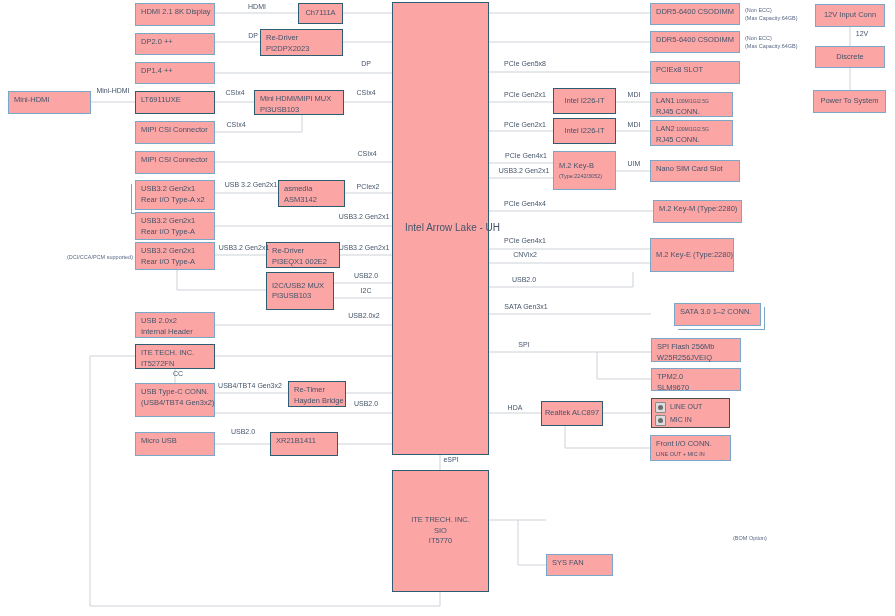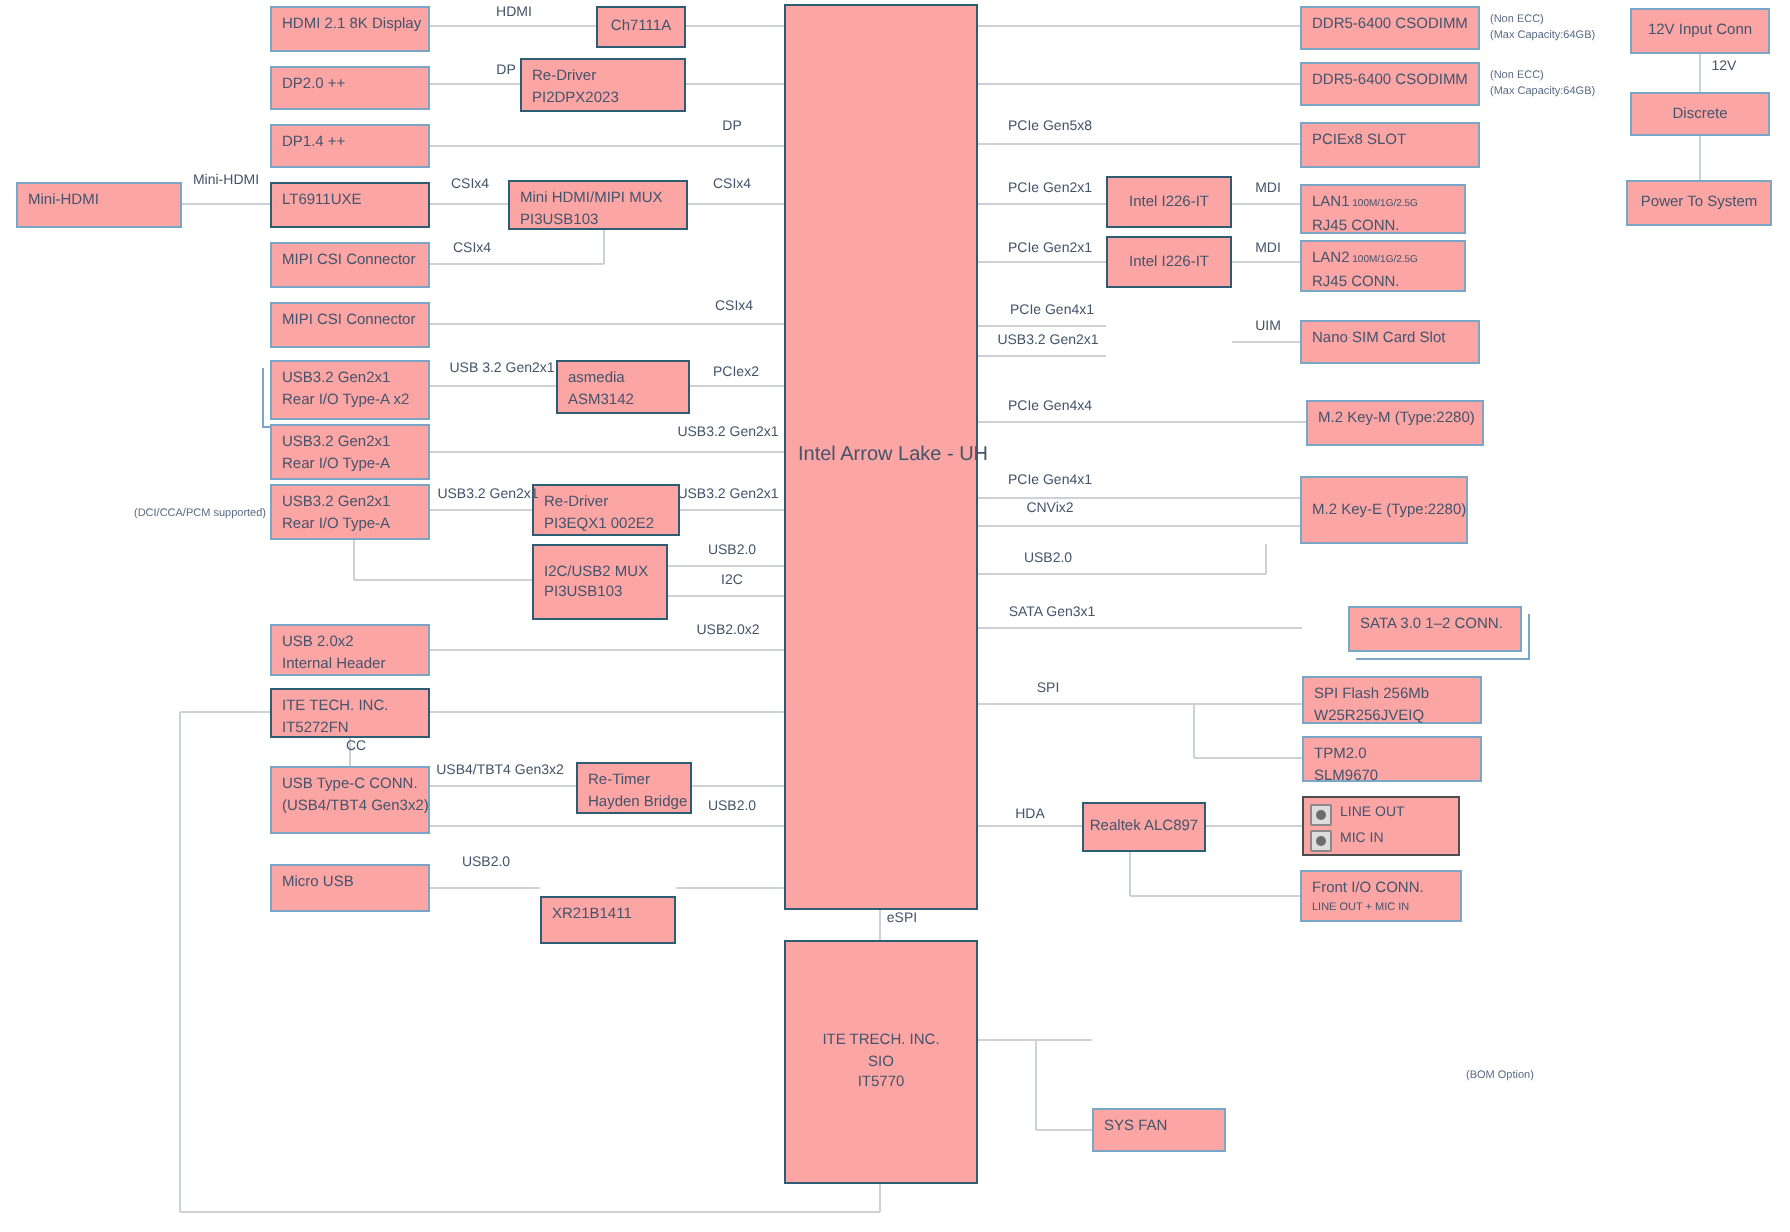--- a/index.html
+++ b/index.html
@@ -5,21 +5,21 @@
   html,body{margin:0;padding:0;background:#fff;}
   #canvas{position:relative;width:895px;height:616px;background:#ffffff;overflow:hidden;
           font-family:"Liberation Sans",sans-serif;}
   #wires{position:absolute;left:0;top:0;}
   .box{position:absolute;box-sizing:border-box;background:#fca5a5;border:1px solid #7aa7c7;
        color:#44546a;font-size:7.5px;line-height:10.5px;padding:3px 2px 0 5px;}
   .box .bl{white-space:nowrap;}
   .box.dark{border:1.5px solid #2d5d73;}
   .box.light2{border:1.5px solid #7aa7c7;}
   .box.blackb{border:1.5px solid #4d4d4d;padding-left:3px;padding-top:2px;}
-  .box.center{display:flex;flex-direction:column;align-items:center;justify-content:center;
+  .box.center{display:flex;flex-direction:column;justify-content:center;
               text-align:center;padding:0;}
   .box.vcenter{display:flex;flex-direction:column;justify-content:center;padding-top:0;}
   .box.shadow-br{box-shadow:3px 3px 0 0 #ffffff,4px 4px 0 0 #7aa7c7;}
   .box.shadow-bl{box-shadow:-3px 3px 0 0 #ffffff,-4px 4px 0 0 #7aa7c7;}
   .box .sfx{font-size:5px;}
   .box .tiny-line{font-size:5.5px;line-height:8px;}
   .box.soc-font{font-size:10px;padding-left:12px;}
   .lbl{position:absolute;transform:translateX(-50%);font-size:7px;line-height:8px;
        color:#44546a;white-space:nowrap;}
   .lbl.left{transform:none;}
@@ -165,36 +165,40 @@
       <div class="bl">PI3EQX1 002E2</div>
     </div>
     <div class="box dark vcenter" style="left: 266px; top: 272px; width: 68px; height: 38px;">
       <div class="bl">I2C/USB2 MUX</div>
       <div class="bl">PI3USB103</div>
     </div>
     <div class="box dark" style="left: 288px; top: 381px; width: 58px; height: 26px;">
       <div class="bl">Re-Timer</div>
       <div class="bl">Hayden Bridge</div>
     </div>
-    <div class="box dark" style="left: 270px; top: 448px; width: 68px; height: 24px;">
+    <div class="box dark" style="left: 270px; top: 432px; width: 68px; height: 24px;">
       <div class="bl">XR21B1411</div>
     </div>
     <div class="box dark center soc-font" style="left: 392px; top: 2px; width: 97px; height: 453px;">
       <div class="bl">Intel Arrow Lake - UH</div>
     </div>
     <div class="box dark center" style="left: 392px; top: 470px; width: 97px; height: 122px;">
       <div class="bl">ITE TRECH. INC.</div>
       <div class="bl">SIO</div>
       <div class="bl">IT5770</div>
     </div>
     <div class="box dark center" style="left: 553px; top: 88px; width: 63px; height: 26px;">
       <div class="bl">Intel I226-IT</div>
     </div>
     <div class="box dark center" style="left: 553px; top: 118px; width: 63px; height: 26px;">
       <div class="bl">Intel I226-IT</div>
+    </div>
+    <div class="box light2 vcenter" style="left: 553px; top: 151px; width: 63px; height: 39px;">
+      <div class="bl">M.2 Key-B</div>
+      <div class="bl tiny-line">(Type:2242/3052)</div>
     </div>
     <div class="box dark center" style="left: 541px; top: 401px; width: 62px; height: 25px;">
       <div class="bl">Realtek ALC897</div>
     </div>
     <div class="box" style="left: 650px; top: 3px; width: 90px; height: 22px;">
       <div class="bl">DDR5-6400 CSODIMM</div>
     </div>
     <div class="box" style="left: 650px; top: 31px; width: 90px; height: 22px;">
       <div class="bl">DDR5-6400 CSODIMM</div>
     </div>

